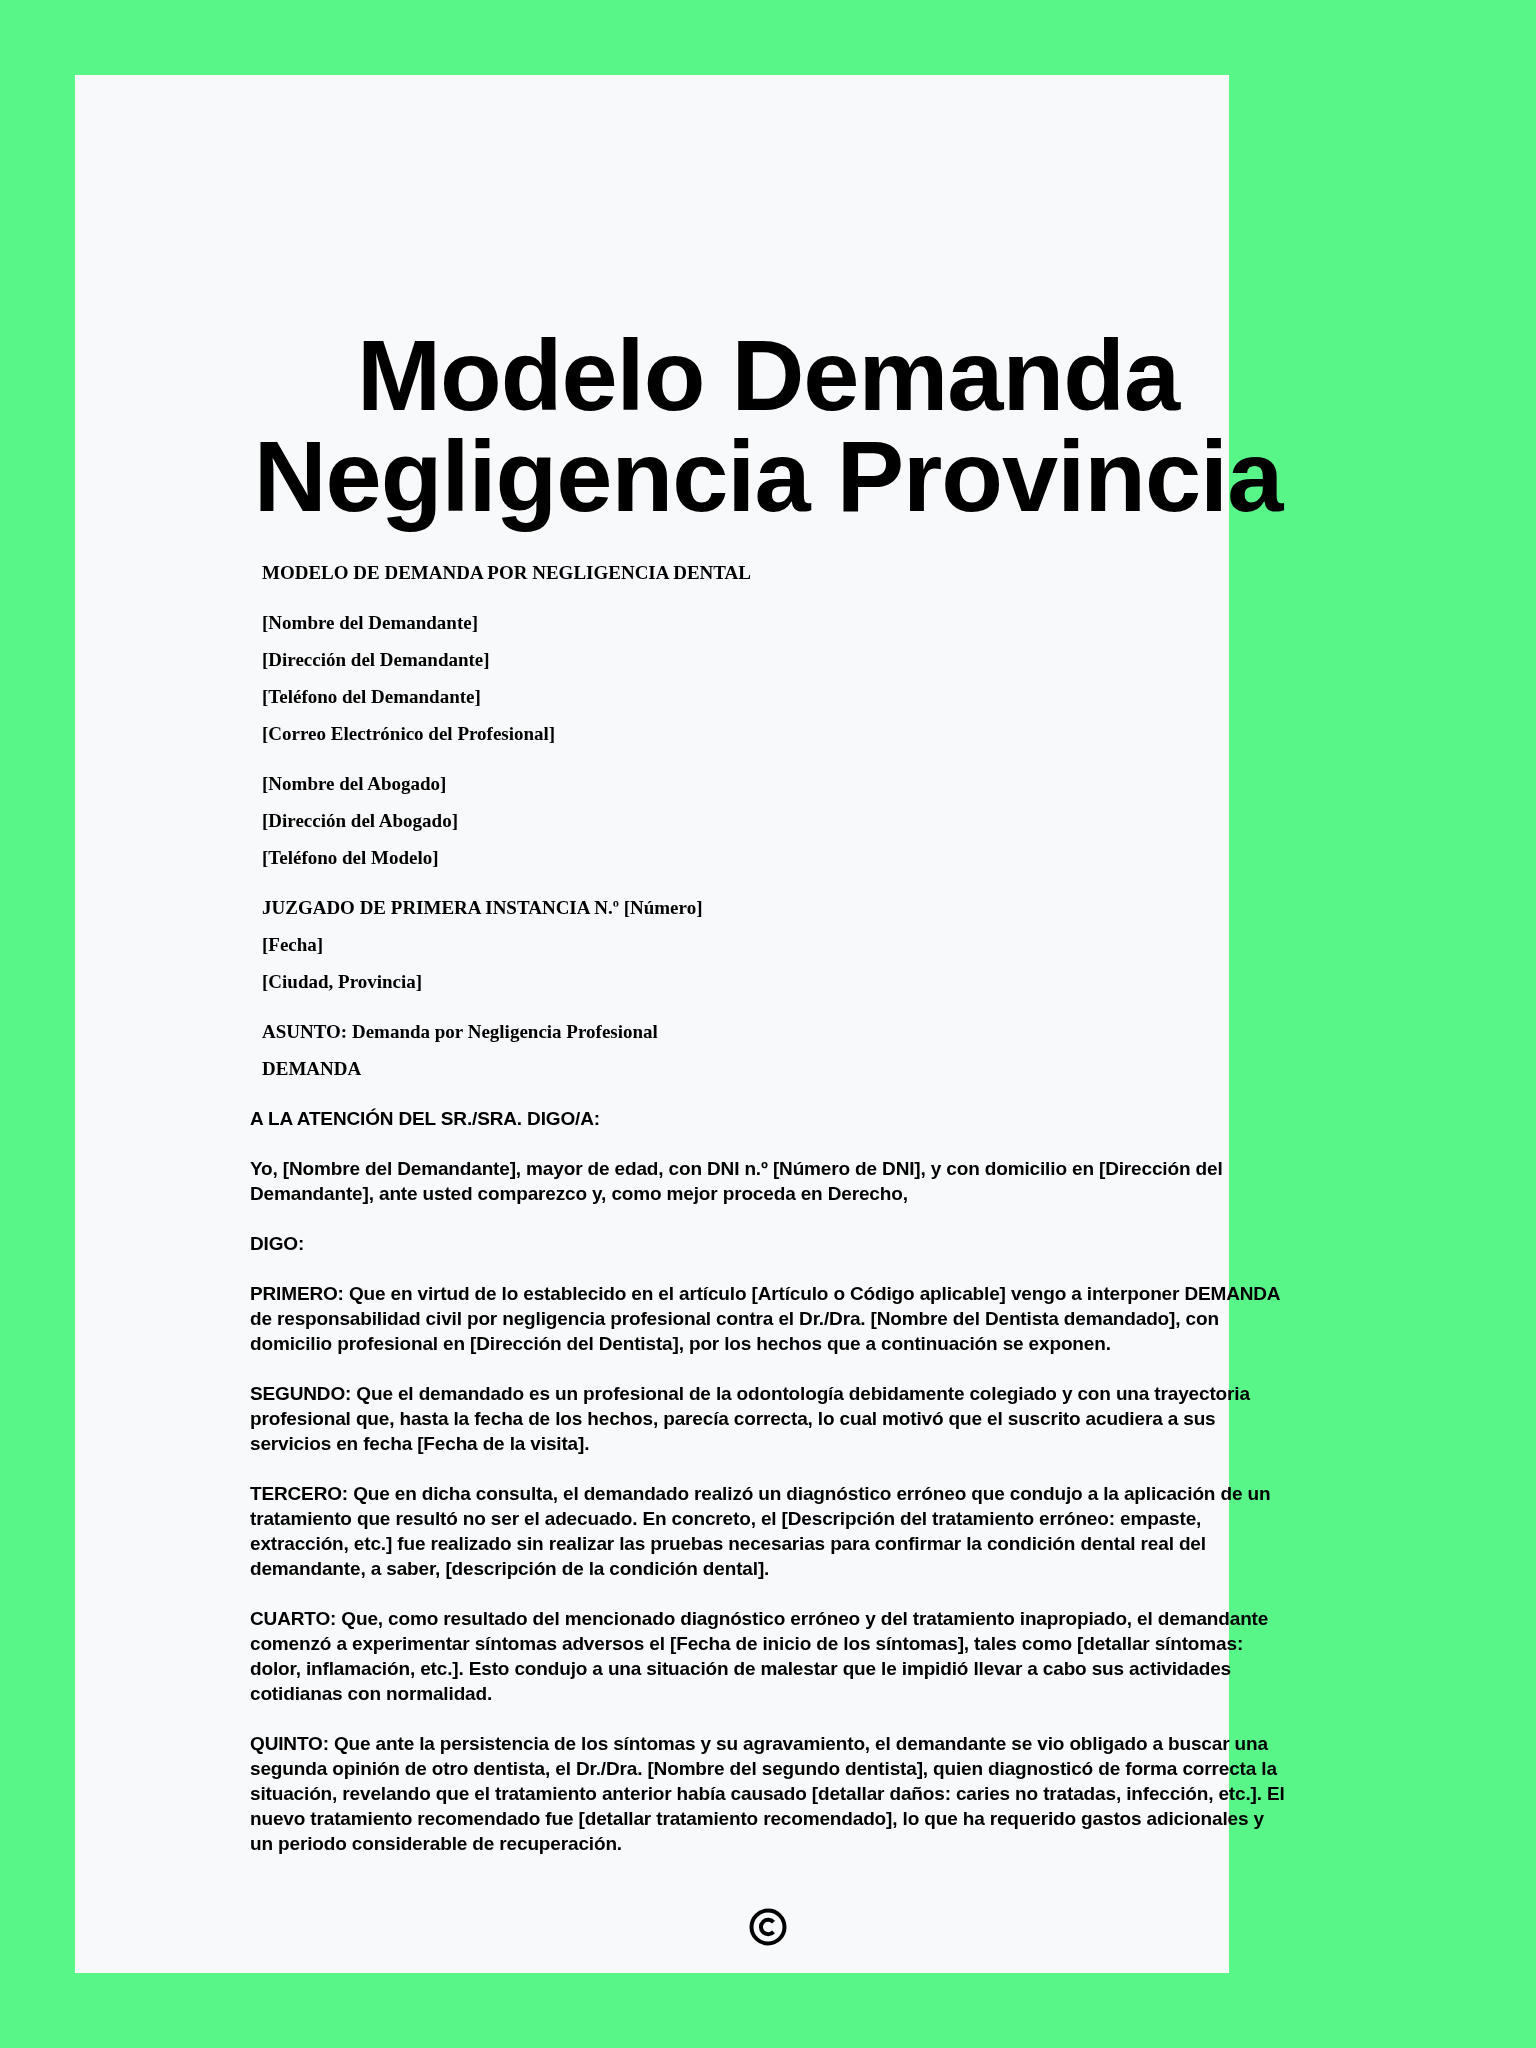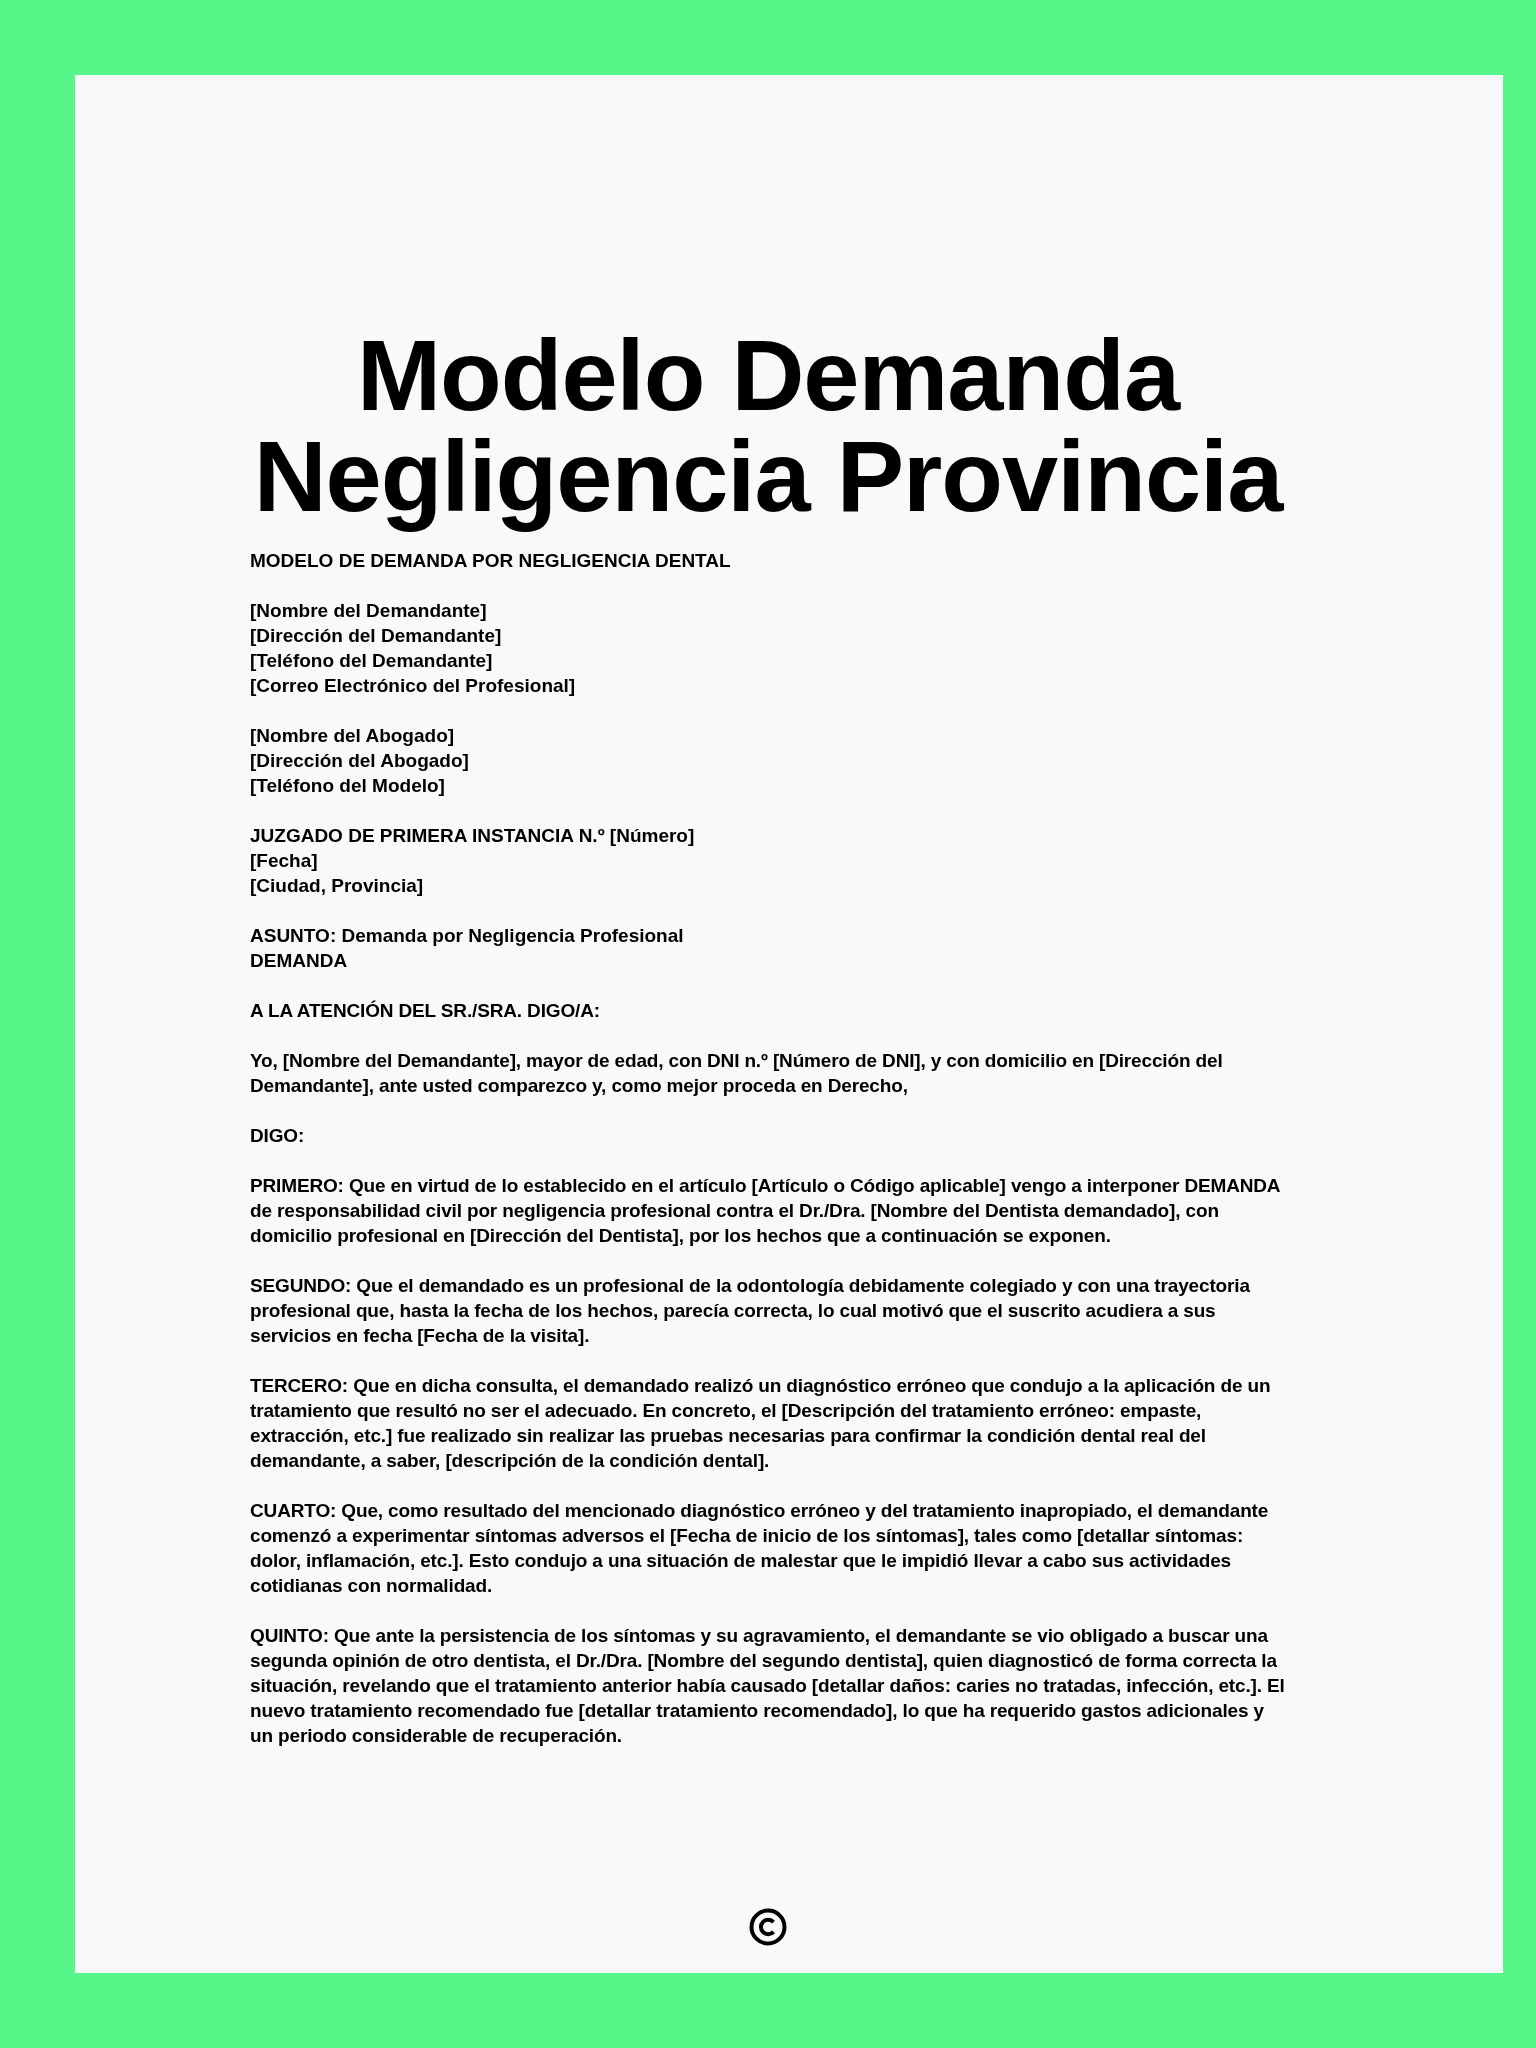--- a/index.html
+++ b/index.html
@@ -9,21 +9,21 @@
     background: #58f688;
     position: relative;
     overflow: hidden;
     font-family: "Liberation Sans", "DejaVu Sans", sans-serif;
     color: #000;
   }
   .page {
     position: absolute;
     left: 75px;
     top: 75px;
-    width: 1428px;
+    width: 1154px;
     height: 1898px;
     background: #f8f9fa;
   }
   .title {
     position: absolute;
     left: 0;
     top: 250px;
     width: 1386px;
     margin: 0;
     text-align: center;
@@ -36,21 +36,21 @@
   .body-text {
     position: absolute;
     left: 175px;
     top: 473px;
     width: 1040px;
     font-size: 19px;
     line-height: 25px;
     font-weight: bold;
   }
   .block { margin: 0 0 25px 0; }
-  .block p { margin: 0; }
+  .block p { margin: 12px; font-family: Liberation Serif, serif; }
   .para {
     margin: 0 0 25px 0;
     letter-spacing: -0.15px;
   }
   .copyright {
     position: absolute;
     left: 674px;
     top: 1833px;
     width: 38px;
     height: 38px;

